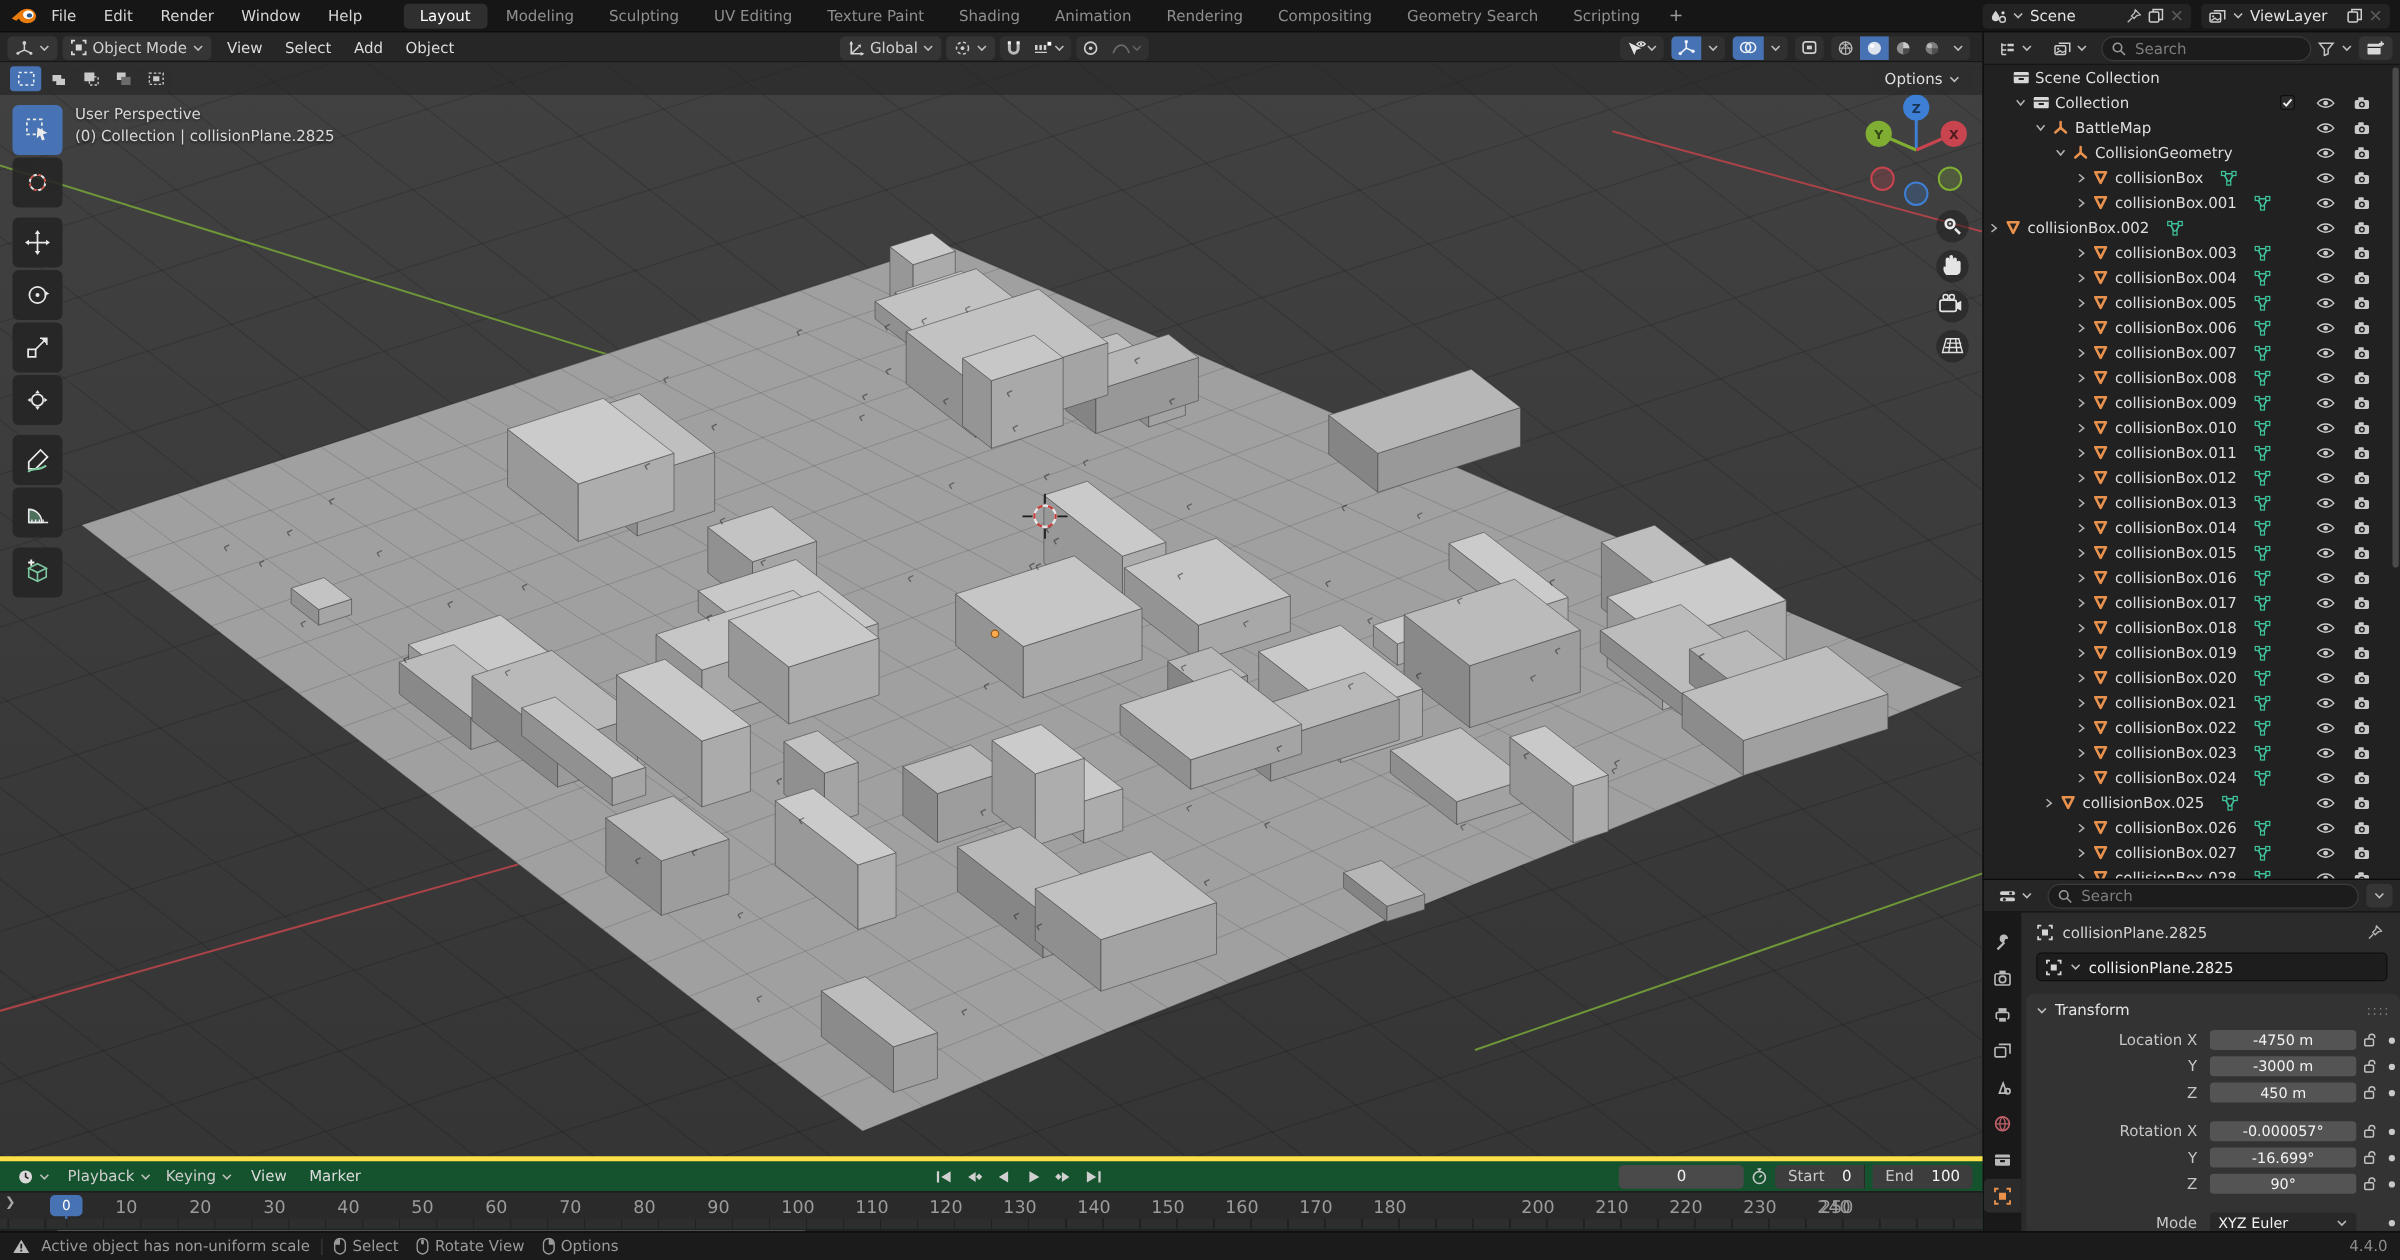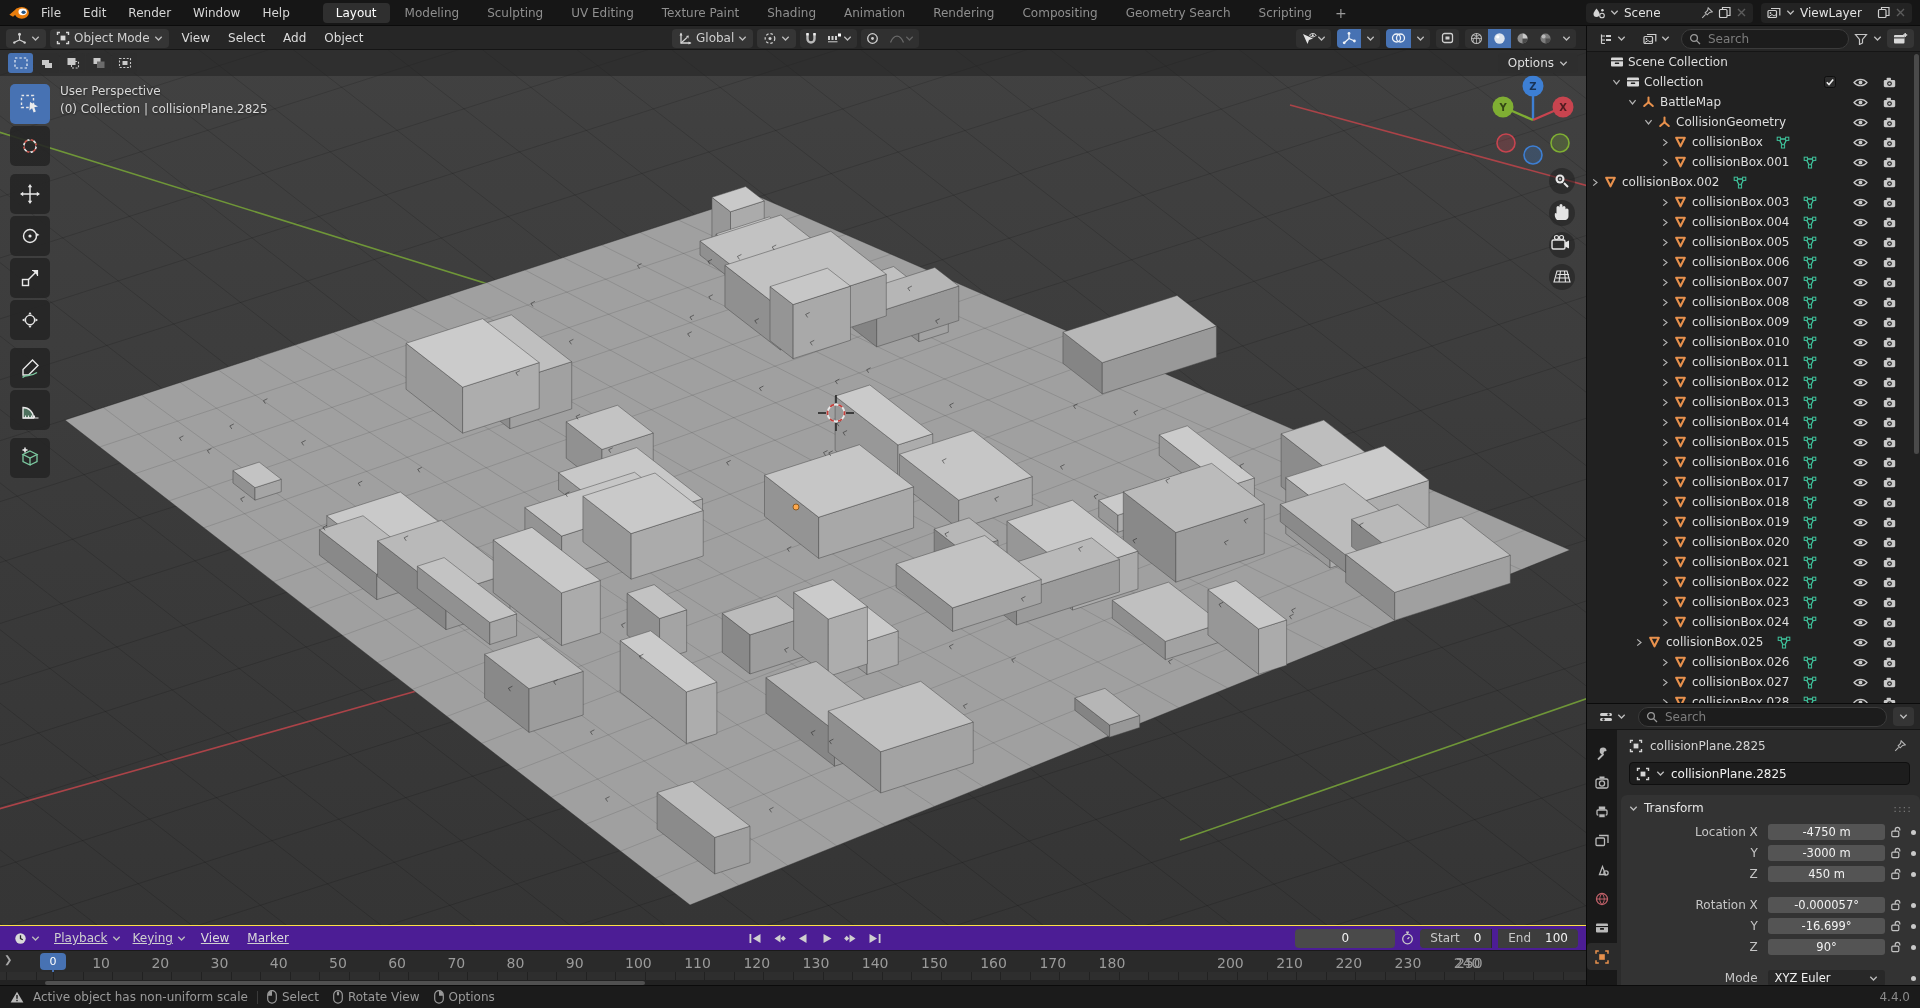--- a/index.html
+++ b/index.html
@@ -91,22 +91,22 @@
                   display:flex;align-items:center;justify-content:center;font-size:11.5px;}
   .tr-row .tlock{width:22px;display:flex;justify-content:center;}
   .tr-row .tdot{width:14px;display:flex;justify-content:center;}
   .dot{width:5px;height:5px;border-radius:50%;background:#c9c9c9;}
   .tr-gap{height:9px;}
   #mode-row .tfield{background:#282828;justify-content:flex-start;padding:0 7px;box-sizing:border-box;
                     display:flex;gap:4px;}
   #mode-row .tfield .mv{flex:1;text-align:left;}
 
   
-  #timeline{position:absolute;left:0;top:925px;width:1586px;height:60px;background:#4c1d95;
-            border-top:1px solid #fde047;box-sizing:border-box;text-decoration:underline;}
+  #timeline{position:absolute;left:0;top:925px;width:1586px;height:60px;background:#14532d;
+            border-top:4px solid #fde047;box-sizing:border-box;}
   #tl-header{position:relative;height:24px;display:flex;align-items:center;padding:0 8px;gap:2px;}
   #tl-transport{position:absolute;left:744px;display:flex;gap:2px;}
   .tbtn{width:22px;height:18px;display:flex;align-items:center;justify-content:center;border-radius:3px;}
   #tl-right{position:absolute;right:8px;display:flex;align-items:center;gap:6px;}
   #frame-field{width:100px;height:19px;background:#4a4a4a;border-radius:4px;color:#f2f2f2;
                display:flex;align-items:center;justify-content:center;}
   .range-chip{height:19px;background:#3d3d3d;display:flex;align-items:center;gap:14px;padding:0 10px;color:#c9c9c9;}
   .range-chip .val{color:#f2f2f2;}
   #chip-start{border-radius:4px 0 0 4px;border-right:1px solid #2a2a2a;}
   #chip-end{border-radius:0 4px 4px 0;}

